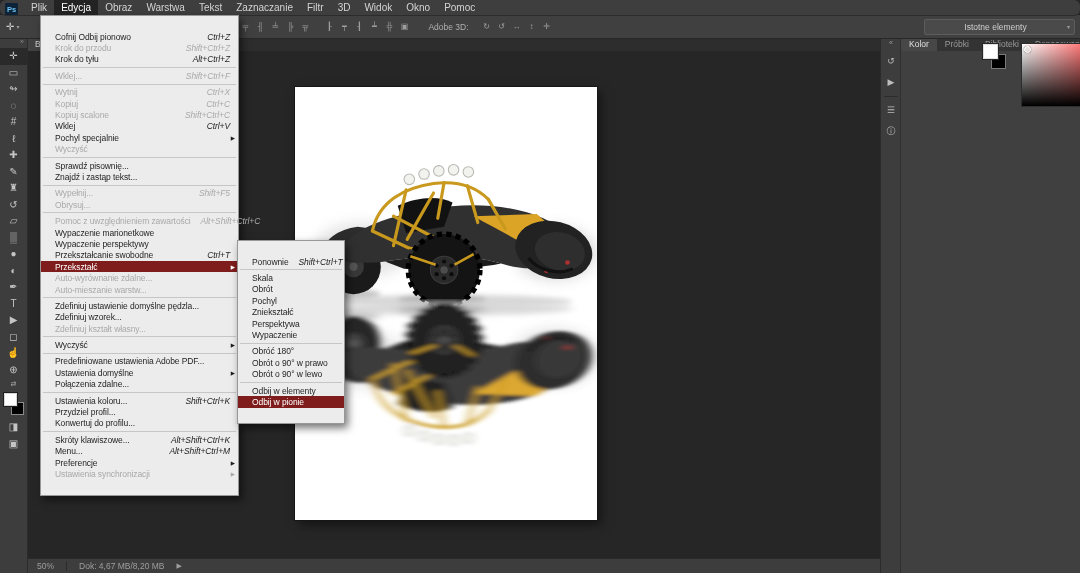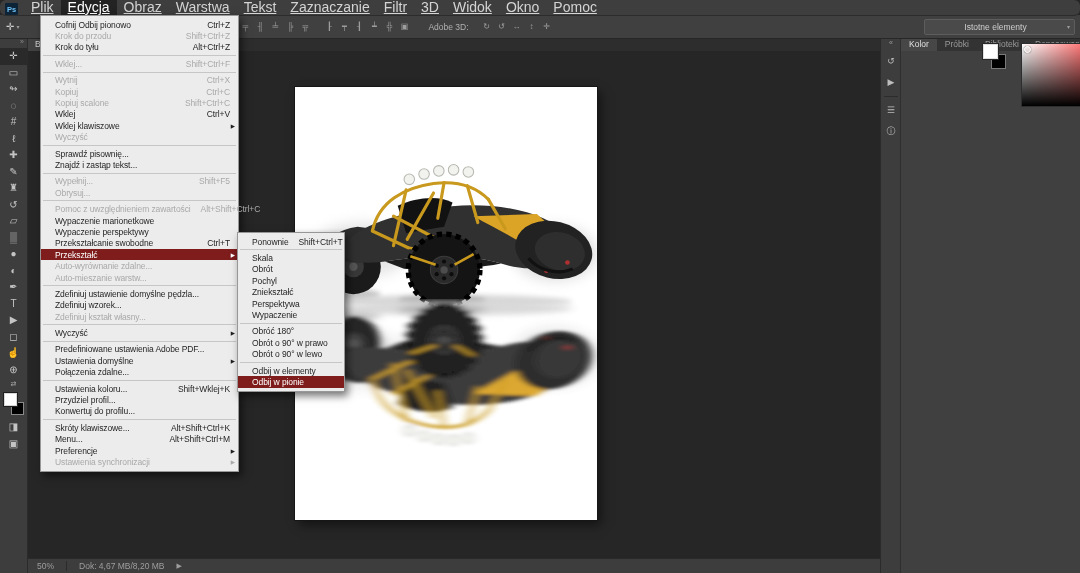--- a/index.html
+++ b/index.html
@@ -5,21 +5,21 @@
   html,body{margin:0;padding:0;}
   body{width:1080px;height:573px;position:relative;overflow:hidden;
        background:#262626;font-family:"Liberation Sans",sans-serif;
        -webkit-font-smoothing:antialiased;}
   
   .menubar{position:absolute;left:0;top:0;width:1080px;height:15px;background:#3e3e3e;
            border-bottom:1px solid #2c2c2c;display:flex;align-items:flex-end;z-index:5;border-radius:6px;}
   .ps-logo{width:13px;height:12px;margin:0 6px 0 5px;background:#0d2438;color:#6fc2f5;
            font-size:7.5px;font-weight:bold;display:flex;align-items:center;justify-content:center;border-radius:1px;}
   .mb-items{display:flex;height:15px;}
-  .mb-item{padding:0 7px;line-height:15px;font-size:14px;color:#d4d4d4;white-space:nowrap;text-decoration:underline;}
+  .mb-item{padding:0 7px;line-height:15px;font-size:10px;color:#d4d4d4;white-space:nowrap;}
   .mb-item.selected{background:#232323;color:#ffffff;}
   
   .optionsbar{position:absolute;left:0;top:15px;width:1080px;height:23px;background:#404040;
               border-bottom:1px solid #272727;display:flex;align-items:center;z-index:4;color:#a8a8a8;}
   .ob-tool{margin-left:6px;font-size:10px;color:#cfcfcf;}
   .ob-caret{font-size:6px;margin-left:2px;color:#9a9a9a;}
   .opt-group{display:flex;gap:3px;margin-left:12px;}
   .opt-group.first{margin-left:205px;}
   .opticon{width:12px;height:14px;display:flex;align-items:center;justify-content:center;
            font-size:8px;color:#9d9d9d;}
@@ -79,26 +79,26 @@
   .sat-field{position:absolute;left:44px;top:5px;width:112px;height:62px;border:1px solid #2e2e2e;}
   .sat-marker{position:absolute;left:2px;top:2px;width:5px;height:5px;border:1px solid #ffffff;
               border-radius:50%;box-shadow:0 0 1px #000;}
   .sat-dot{position:absolute;right:2px;bottom:2px;width:4px;height:4px;background:#fff;border-radius:50%;box-shadow:0 0 1px #000;}
   .hue-strip{position:absolute;left:161px;top:5px;width:11px;height:62px;border:1px solid #2e2e2e;}
   .styles-content{flex:1;background:#424242;padding:4px;}
   .swatch-grid{display:grid;grid-template-columns:repeat(8,1fr);gap:3px;}
   .swatch{height:15px;border:1px solid #2d2d2d;border-radius:2px;box-sizing:border-box;}
   
   .menu{position:absolute;background:#ececec;border:1px solid #979797;
-        box-shadow:3px 4px 8px rgba(0,0,0,0.55);padding:3px 0;z-index:50;}
+        box-shadow:3px 4px 8px rgba(0,0,0,0.55);padding:15px 0;z-index:50;}
   .edit-menu{left:40px;top:15px;width:197px;}
-  .transform-submenu{left:237px;top:232px;width:106px;}
+  .transform-submenu{left:237px;top:240px;width:106px;}
   .mi{display:flex;align-items:center;height:11.4px;padding:0 8px 0 14px;font-size:8.5px;
       letter-spacing:-0.1px;color:#1f1f1f;white-space:nowrap;position:relative;}
-  .mi .mi-short{margin-left:auto;padding-left:10px;color:inherit;}
+  .mi .mi-short{margin-left:auto;padding-left:10px;color:inherit;font-style:italic;}
   .mi .mi-arrow{position:absolute;right:3px;font-size:5.5px;color:inherit;}
   .mi.disabled{color:#a9a9a9;}
   .mi.selected{background:#7f1d1d;color:#ffffff;}
   .mi.sep{height:1px;background:#c6c6c6;margin:2px 2px;padding:0;}
 </style>
 </head>
 <body>
 
 <div class="menubar">
   <div class="ps-logo">Ps</div>
@@ -425,21 +425,21 @@
     <span class="mi-label">Kopiuj scalone</span>
     <span class="mi-short">Shift+Ctrl+C</span>
     <span class="mi-arrow"></span>
   </div>
     <div class="mi">
     <span class="mi-label">Wklej</span>
     <span class="mi-short">Ctrl+V</span>
     <span class="mi-arrow"></span>
   </div>
     <div class="mi">
-    <span class="mi-label">Wklej klawiszowe</span>
+    <span class="mi-label">Pochyl specjalnie</span>
     <span class="mi-short"></span>
     <span class="mi-arrow">▶</span>
   </div>
     <div class="mi disabled">
     <span class="mi-label">Wyczyść</span>
     <span class="mi-short"></span>
     <span class="mi-arrow"></span>
   </div>
     <div class="mi sep">
     
@@ -561,21 +561,21 @@
     <span class="mi-short"></span>
     <span class="mi-arrow"></span>
   </div>
     <div class="mi sep">
     
     
     
   </div>
     <div class="mi">
     <span class="mi-label">Ustawienia koloru...</span>
-    <span class="mi-short">Shift+Wklej+K</span>
+    <span class="mi-short">Shift+Ctrl+K</span>
     <span class="mi-arrow"></span>
   </div>
     <div class="mi">
     <span class="mi-label">Przydziel profil...</span>
     <span class="mi-short"></span>
     <span class="mi-arrow"></span>
   </div>
     <div class="mi">
     <span class="mi-label">Konwertuj do profilu...</span>
     <span class="mi-short"></span>

